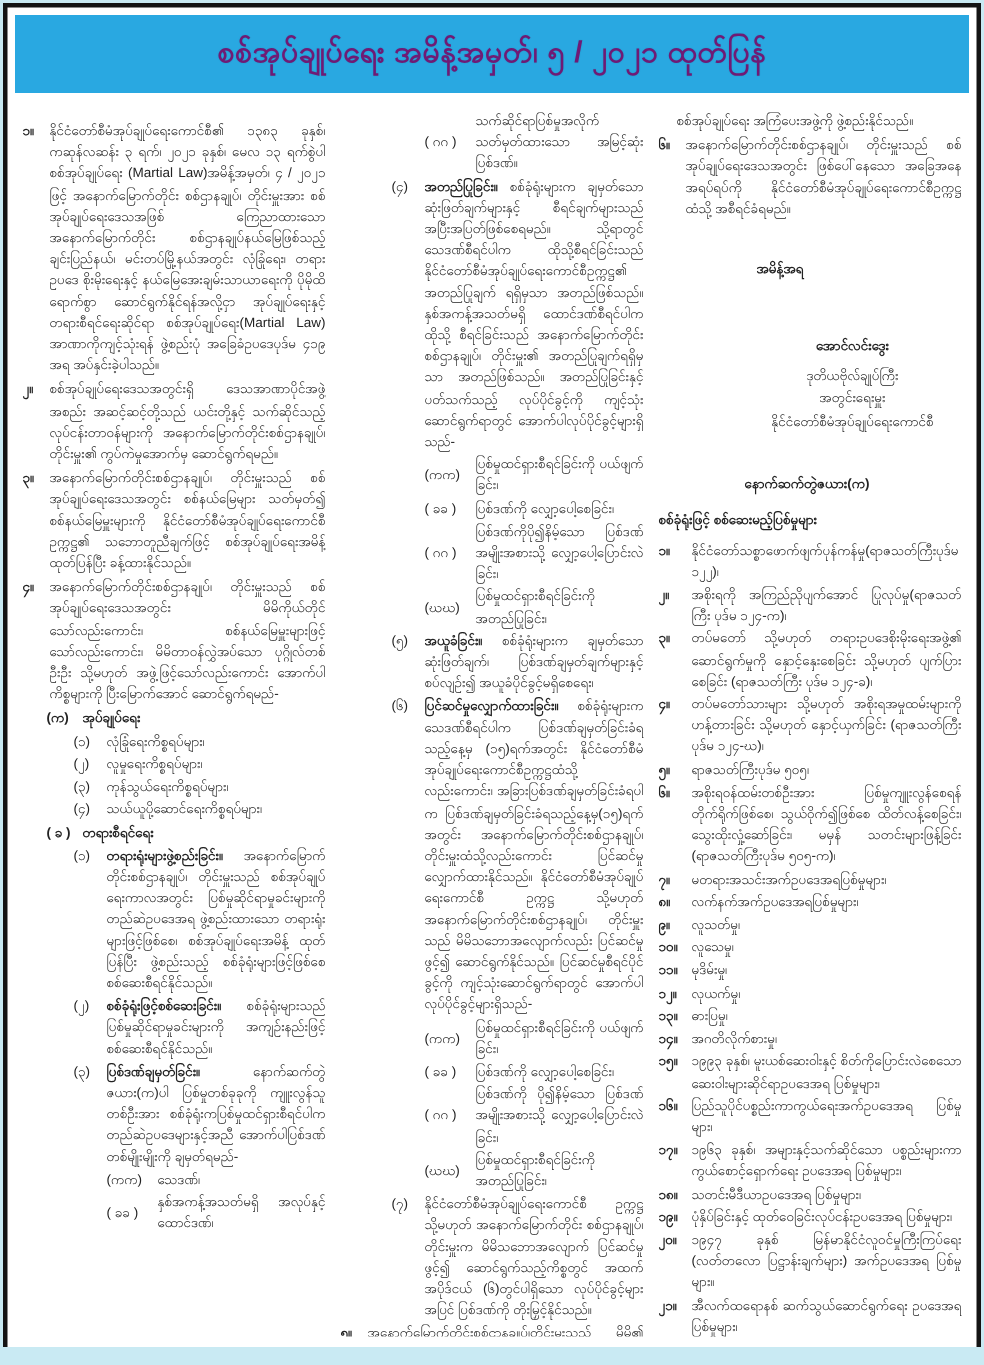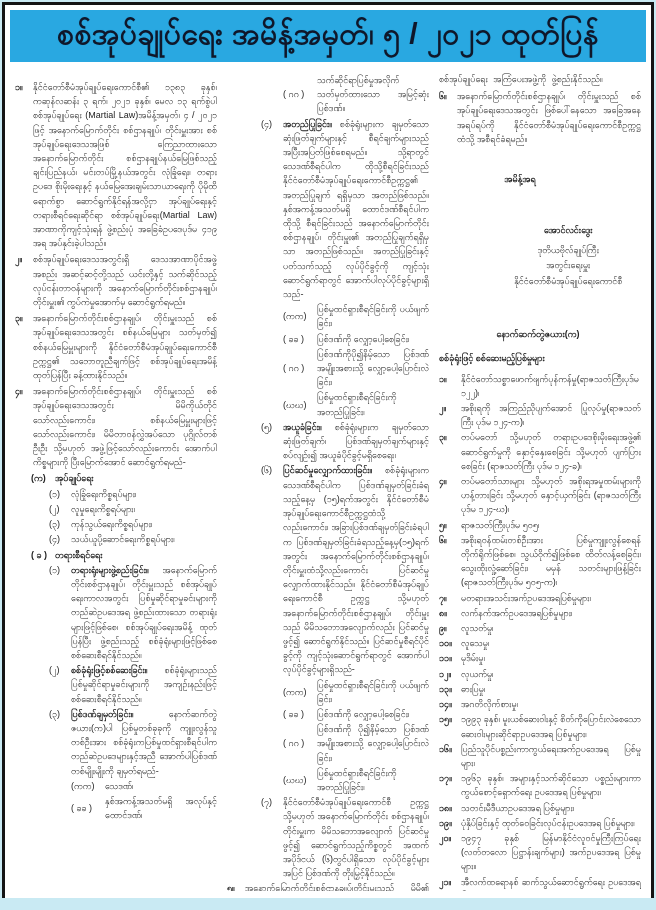--- a/index.html
+++ b/index.html
@@ -11,44 +11,44 @@
   }
   .page{
     position:absolute;left:2px;top:2px;width:646px;height:893px;
     background:#ffffff;border:3px solid #141414;
   }
   .banner{
     margin:5px;height:52px;background:#29a8e1;
     display:flex;align-items:center;justify-content:center;
   }
   .banner-title{
-    color:#0f172a;font-weight:bold;font-size:30px;letter-spacing:.5px;
+    color:#701a75;font-weight:bold;font-size:20px;letter-spacing:.5px;
     text-shadow:0 0 1px rgba(0,0,0,.15);white-space:nowrap;
   }
   .columns{
     display:flex;gap:10px;padding:6px 10px 0 10px;height:818px;overflow:hidden;
   }
   .col{flex:1 1 0;min-width:0;font-size:9px;line-height:14.2px;text-align:justify;overflow:hidden;}
   .masthead{text-align:center;font-weight:bold;margin-bottom:7px;}
   .masthead div{line-height:16.5px;}
   .num-para{display:flex;margin:0 0 2px 0;}
   .num-para .num{flex:0 0 18px;font-weight:bold;}
   .num-para .body{flex:1;text-align:justify;}
   .sec-head{display:flex;margin:1px 0 1px 16px;font-weight:bold;}
   .sec-head .lbl{flex:0 0 24px;}
   .item1{display:flex;margin-left:34px;margin-bottom:1px;}
   .item1 .lbl{flex:0 0 22px;}
   .item1 .txt{flex:1;text-align:justify;}
   .item2{display:flex;margin-left:56px;margin-bottom:1px;align-items:center;}
   .item2 .lbl{flex:0 0 34px;}
   .item2 .txt{flex:1;text-align:justify;}
   b.lead{font-weight:bold;}
-  .cont-line{margin:0 0 2px 0;font-family:Liberation Mono, monospace;}
+  .cont-line{margin:0 0 2px 12px;}
   .order-by{font-weight:bold;text-align:center;margin:26px 40px 37px 0;}
-  .sig{width:72%;margin-left:auto;text-align:center;margin-bottom:38px;}
+  .sig{width:72%;margin-left:auto;text-align:center;margin-bottom:26px;}
   .sig .name{font-weight:bold;margin-bottom:4px;}
   .sig div{line-height:15.5px;}
   .appendix-ref{text-align:center;font-weight:bold;margin:6px 4px 10px 0;}
   .appendix-title{text-align:left;font-weight:bold;margin-bottom:6px;}
   .crime{display:flex;margin-bottom:1px;}
   .crime .num{flex:0 0 22px;font-weight:bold;}
   .crime .txt{flex:1;text-align:justify;}
   .footer-strip{position:absolute;left:0;right:0;bottom:0;height:12px;background:#c9eaf3;}
 </style>
 </head>

